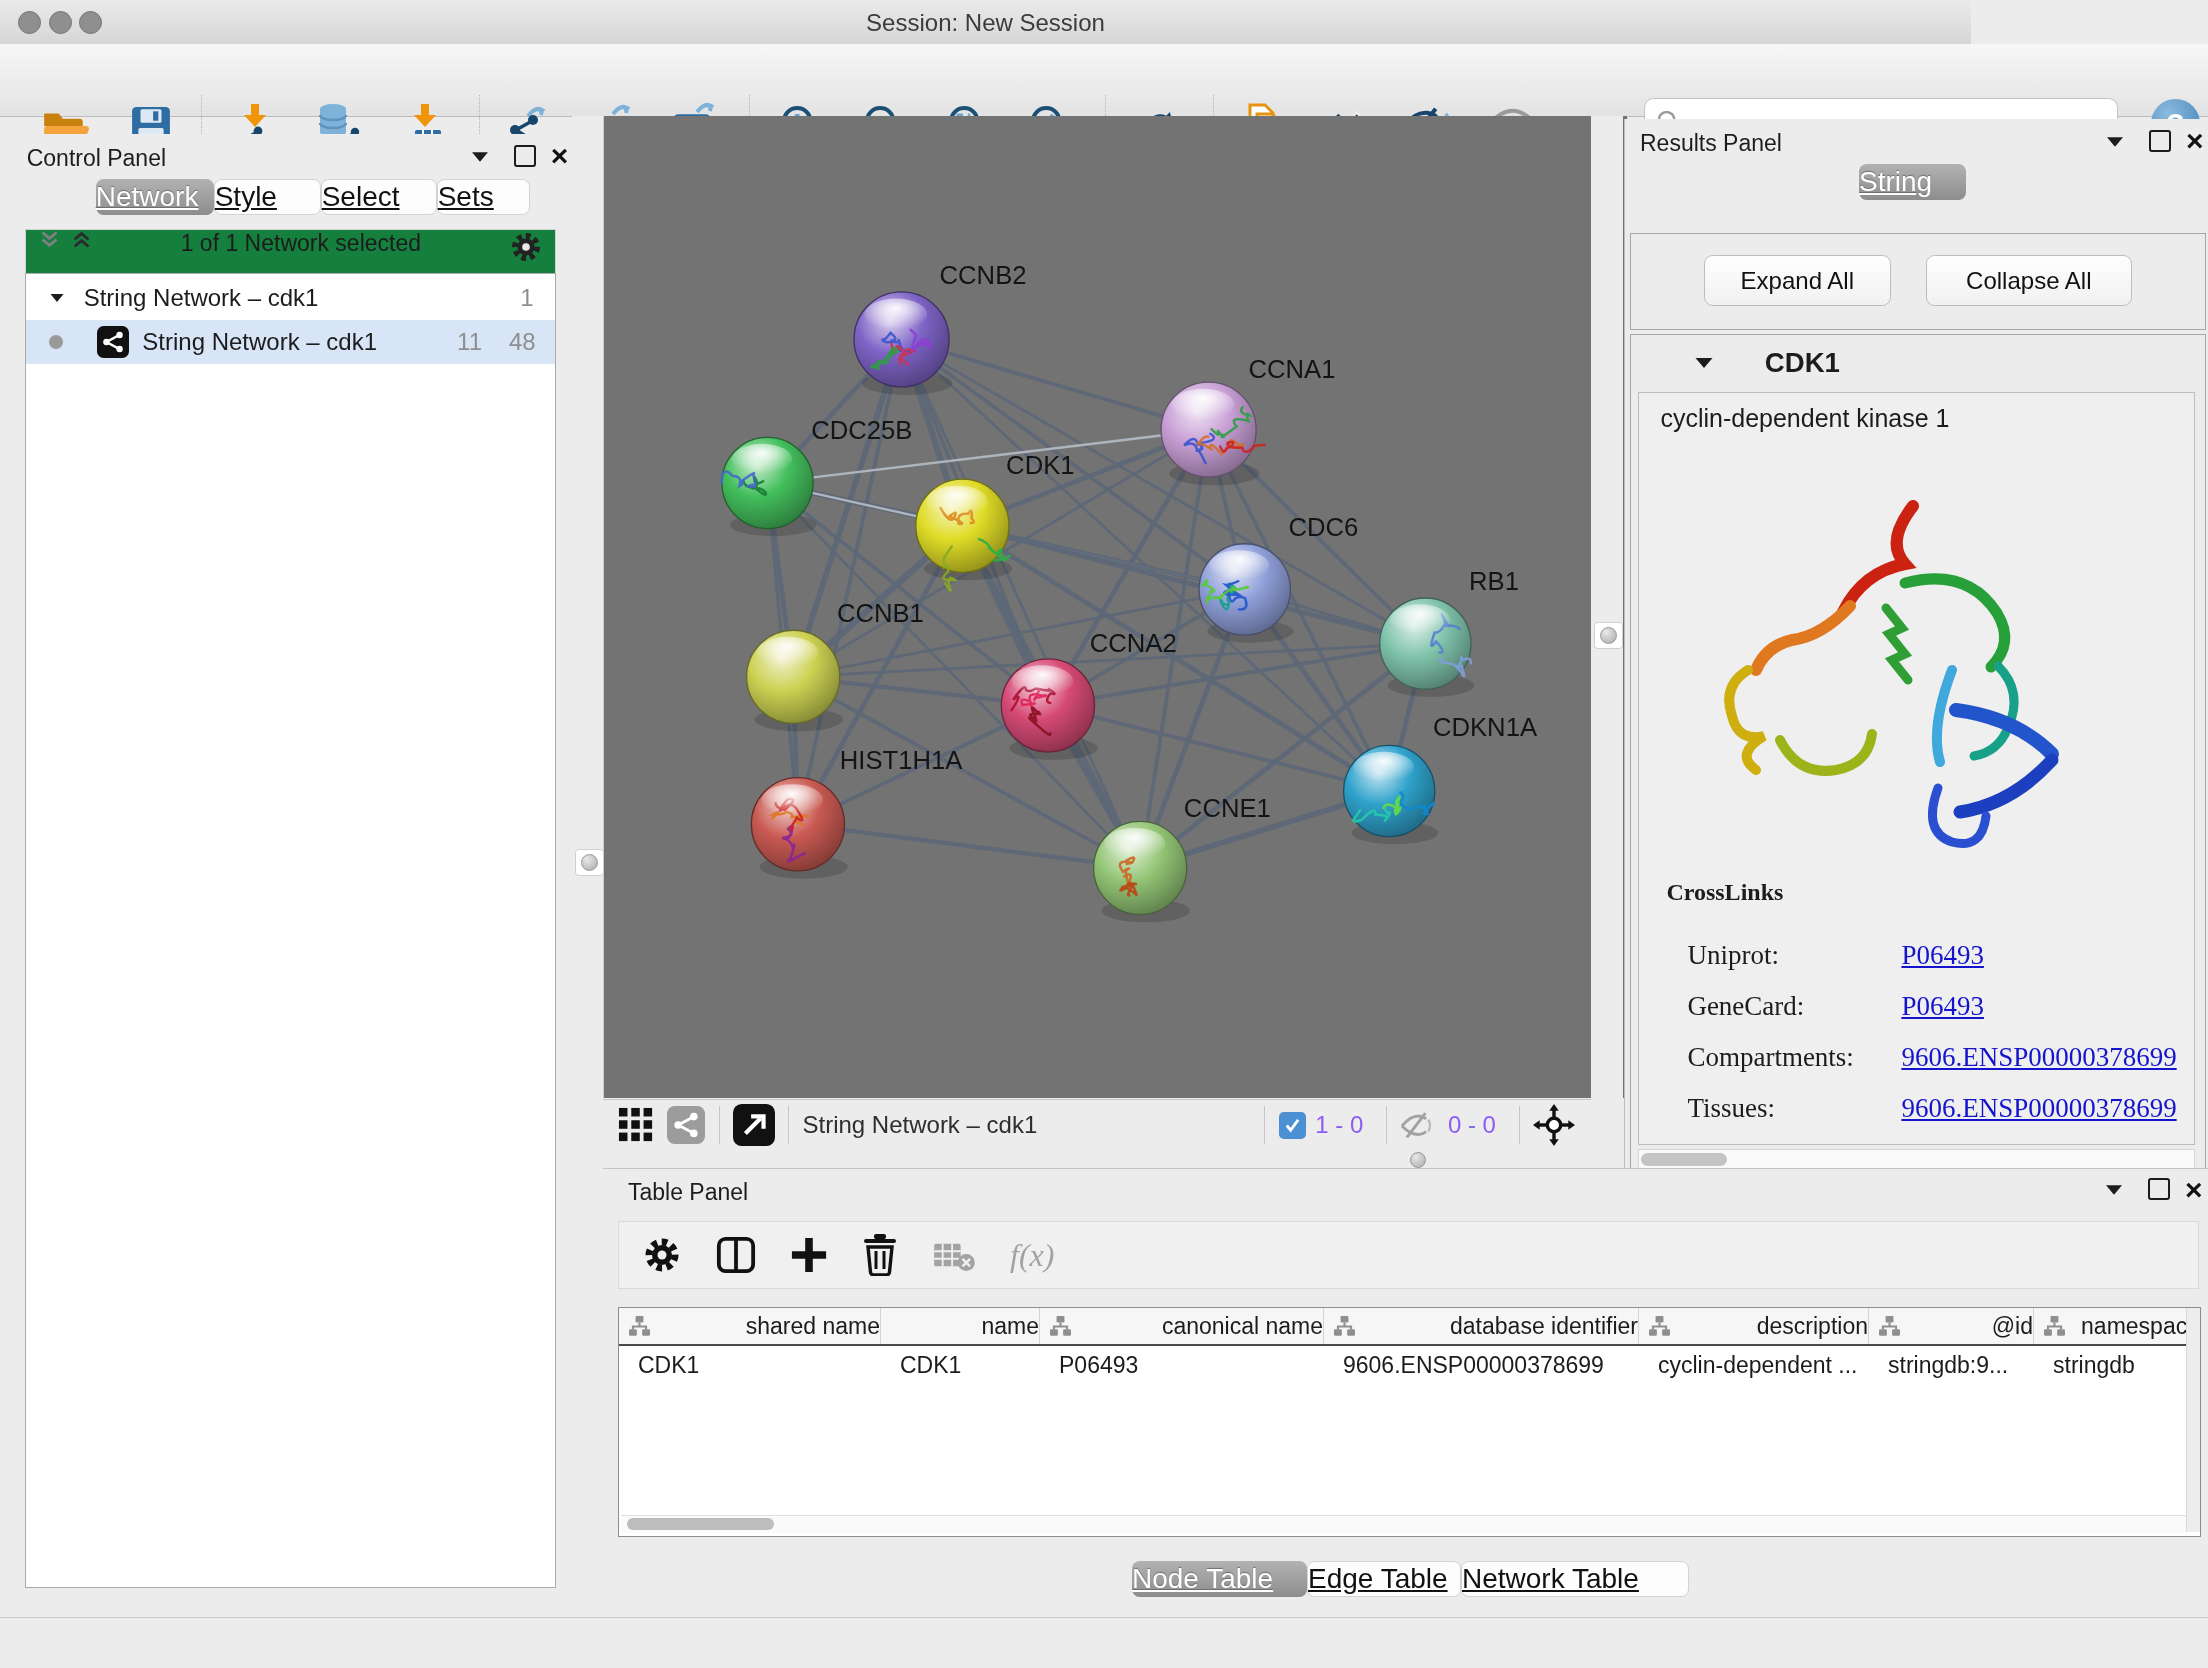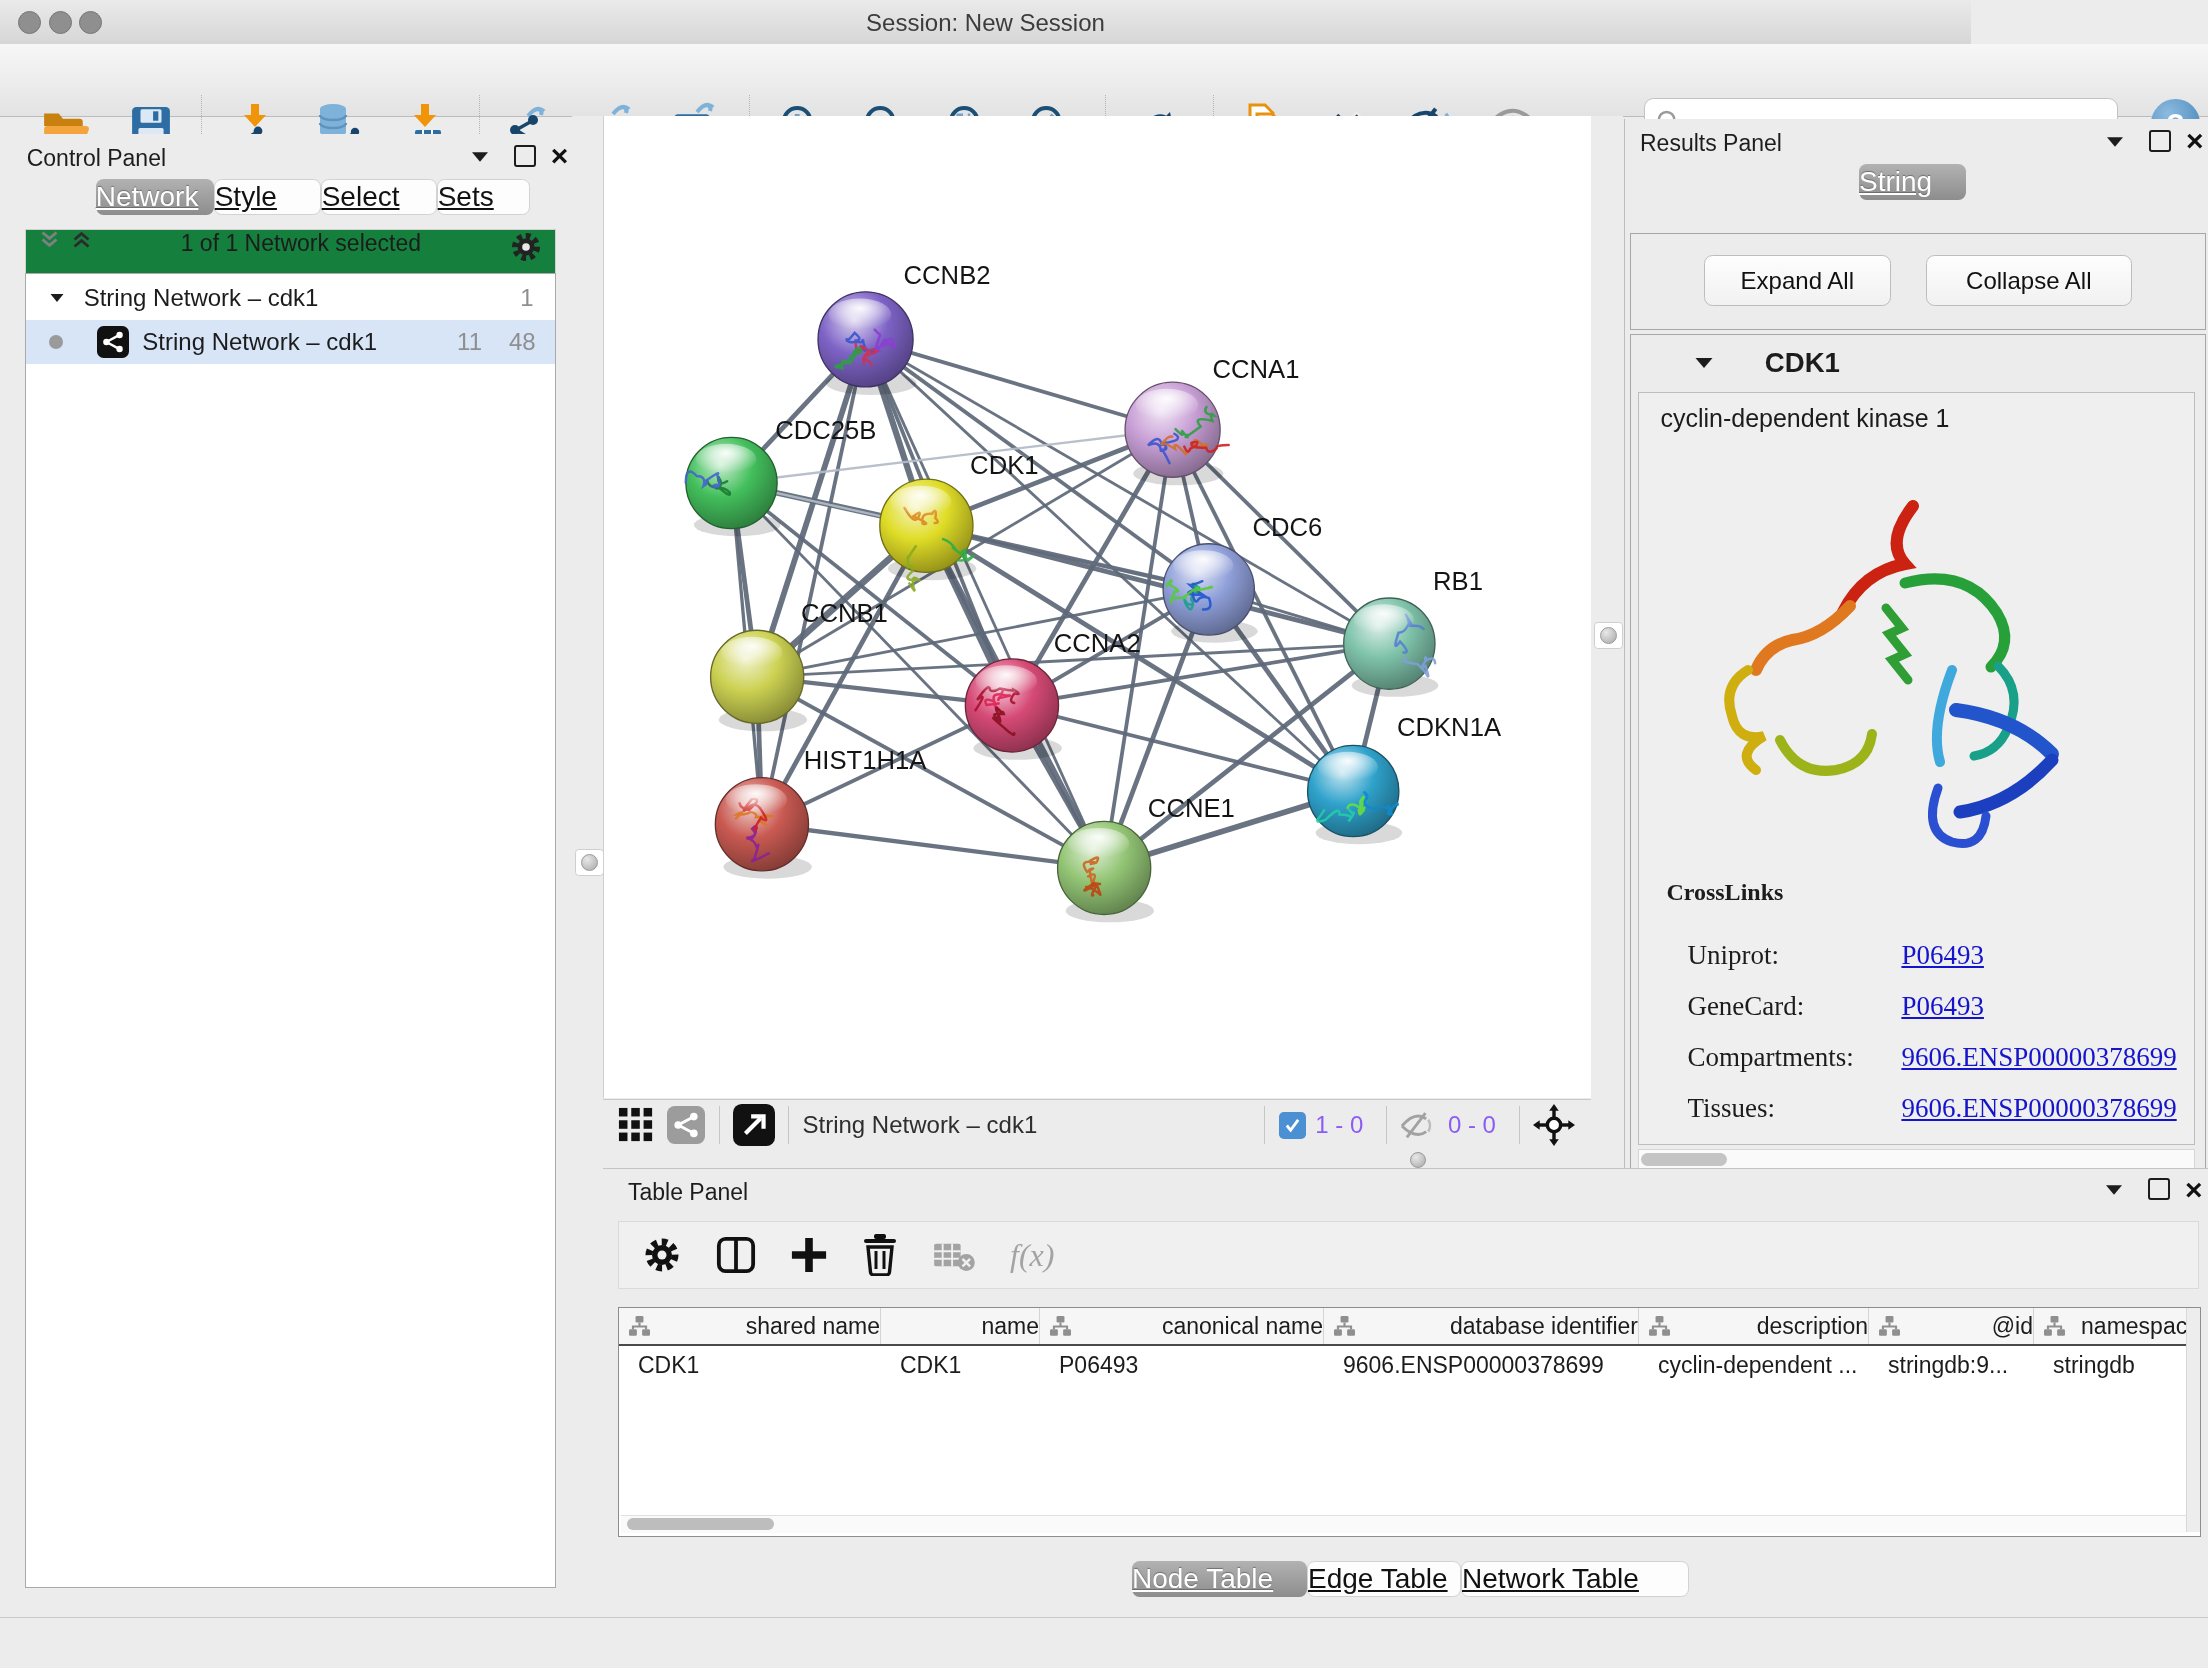--- a/index.html
+++ b/index.html
@@ -33,22 +33,22 @@
   .tab.sel{background:linear-gradient(#b2b2b2,#8d8d8d);color:#fff;text-shadow:0 -1px 1px #6e6e6e;}
   .tab.unsel{background:#fdfdfd;color:#111;border:1px solid #d2d2d2;}
   
   .cpanel{left:6.7px;top:134px;width:565px;height:1460px;background:#ececec;border-right:1px solid #bdbdbd;}
   .treebox{left:18px;top:139px;width:529px;height:1313px;background:#fff;border:1.9px solid #a9a9a9;}
   .trow{left:0;width:100%;height:44px;display:flex;align-items:center;font-size:24px;}
   .trow .cnt{color:#8f8f8f;}
   .selrow{background:#d7e5f7;}
   .graydot{width:14.3px;height:14.3px;border-radius:50%;background:#9a9a9a;}
   
-  .canvas{left:603px;top:116px;width:987px;height:982px;background:#ffffff;border-left:1px solid #cfcfcf;
-          border-right:1px solid #cfcfcf;}
+  .canvas{left:603px;top:116px;width:987px;height:982px;background:#737373;border-left:1px solid #cfcfcf;
+          border-right:1px solid #cfcfcf;padding-left:36px;}
   .viewbar{left:603px;top:1099px;width:989px;height:50px;background:#ececec;border-top:1px solid #c9c9c9;
            border-bottom:1px solid #c9c9c9;display:flex;align-items:center;}
   .vsep{width:0;height:38px;border-left:1px solid #c6c6c6;margin:0 13.3px;}
   .counttxt{color:#8b5cf6;font-size:24px;}
   .ball{border-radius:50%;background:radial-gradient(circle at 35% 30%,#e8e8e8,#a8a8a8);
         border:1px solid #9a9a9a;}
   .handle-tab{background:#fff;border:1px solid #cfcfcf;border-radius:3.8px;display:flex;
               align-items:center;justify-content:center;}
   
   .rpanel{left:1624px;top:119px;width:585px;height:1460px;background:#ececec;border-left:1px solid #bdbdbd;}

